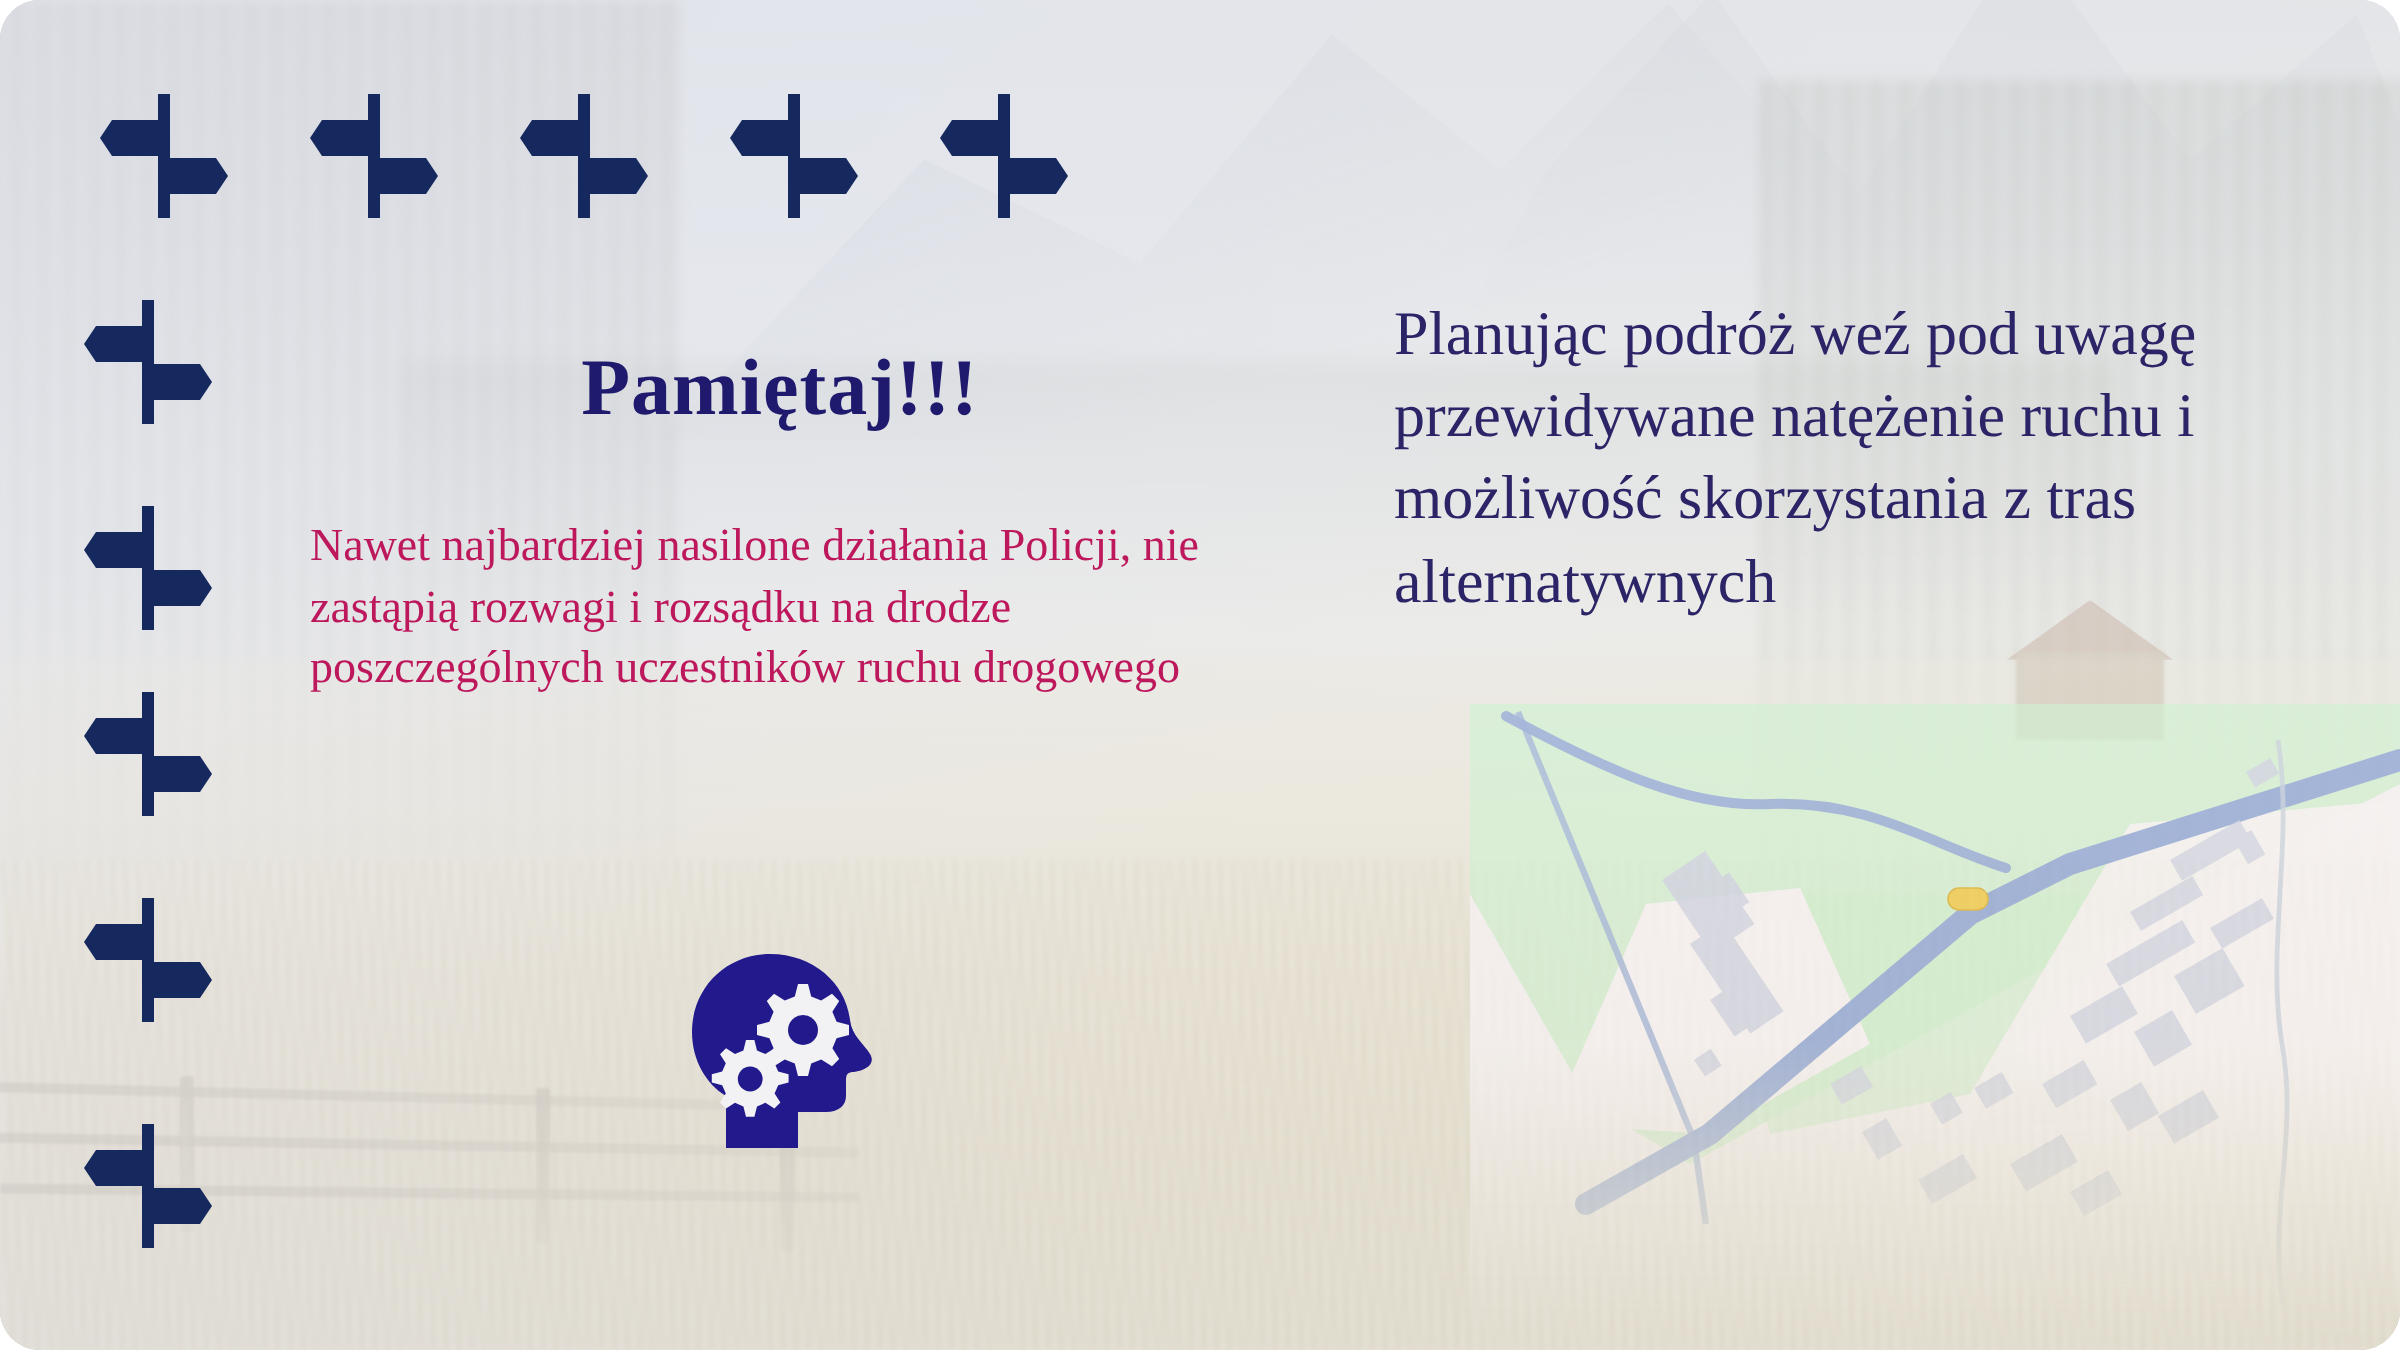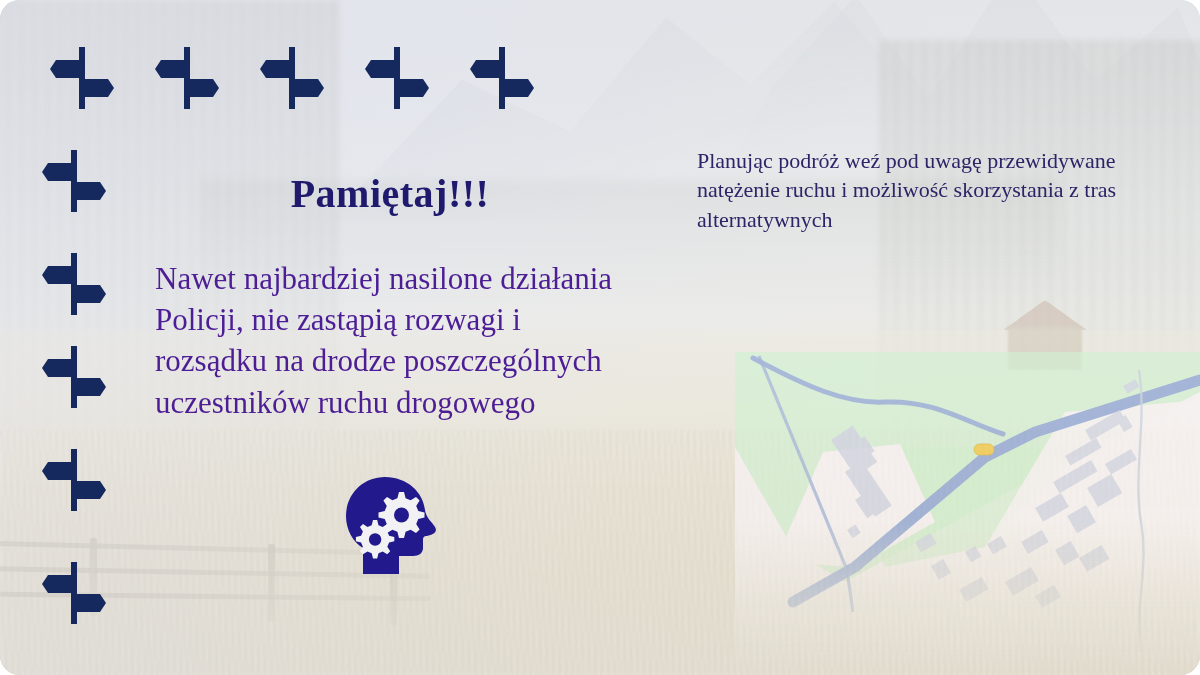--- a/index.html
+++ b/index.html
@@ -166,29 +166,29 @@
     font-weight: bold;
     color: #1f1a6e;
     letter-spacing: .5px;
     text-align: center;
     line-height: 1.1;
   }
   .body-left {
     position: absolute;
     left: 155px; top: 258px;
     width: 475px;
-    font-size: 31px;
-    color: #4c1d95;
+    font-size: 23px;
+    color: #be185d;
     line-height: 1.33;
   }
   .body-right {
     position: absolute;
     left: 697px; top: 146px;
     width: 500px;
-    font-size: 22px;
+    font-size: 31px;
     color: #2b2568;
     line-height: 1.33;
   }
   .body-left p, .body-right p { margin: 0; }
 </style>
 </head>
 <body>
 
 <div id="stage">
 

